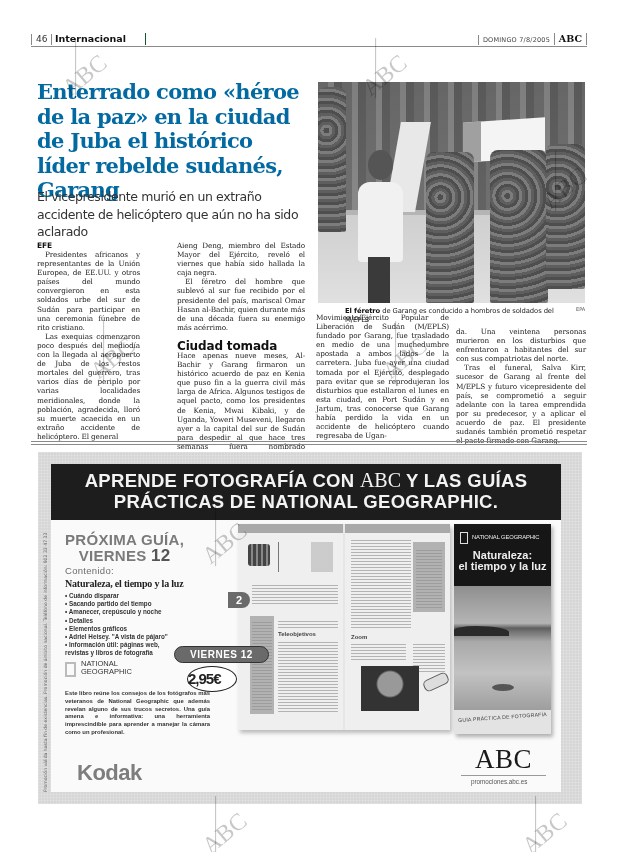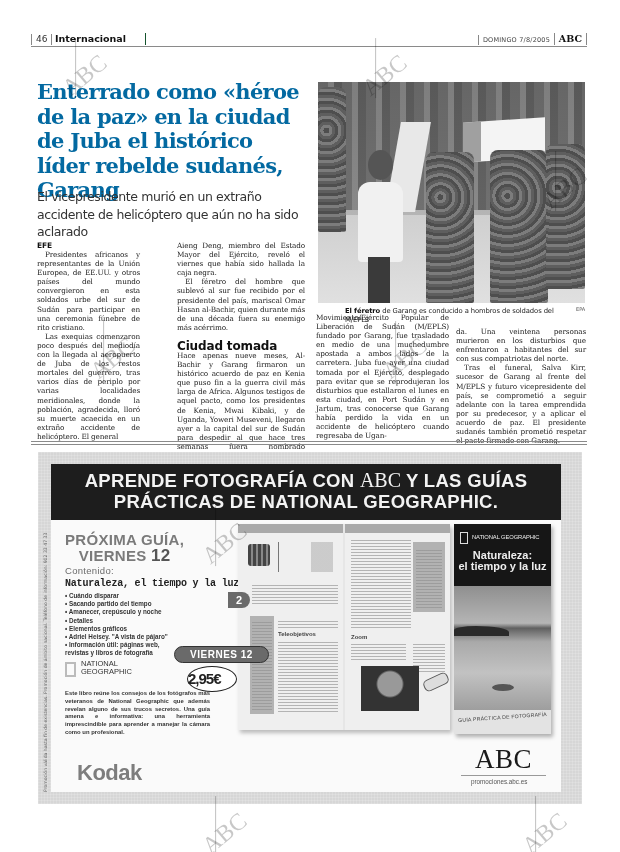--- a/index.html
+++ b/index.html
@@ -49,21 +49,21 @@
   .ad { position: absolute; left: 38px; top: 452px; width: 544px; height: 352px; background: #d6d6d6; background-image: repeating-linear-gradient(0deg, rgba(255,255,255,0.15) 0 1px, transparent 1px 3px), repeating-linear-gradient(90deg, rgba(255,255,255,0.15) 0 1px, transparent 1px 3px); }
   .ad-banner { position: absolute; left: 13px; top: 12px; width: 510px; height: 56px; background: #1d1d1d; color: #f3f3f3; font-family: "Liberation Sans", sans-serif; font-weight: bold; font-size: 18.5px; line-height: 21px; text-align: center; padding-top: 6px; letter-spacing: 0.3px; }
   .ad-banner .abc-inline { font-family: "Liberation Serif", serif; font-weight: normal; font-size: 20px; letter-spacing: 0; }
   .ad-panel { position: absolute; left: 13px; top: 68px; width: 510px; height: 272px; background: #fafafa; }
   .ad-legal { position: absolute; left: 1px; top: 72px; width: 10px; height: 268px; }
   .ad-legal span { position: absolute; left: 0; bottom: 0; transform-origin: left bottom; transform: rotate(-90deg) translate(0, 9px); white-space: nowrap; font-family: "DejaVu Sans", sans-serif; font-size: 4.6px; color: #666; }
 
   .prox-title { position: absolute; left: 14px; top: 12px; font-family: "Liberation Sans", sans-serif; font-weight: bold; font-size: 15px; line-height: 15.5px; color: #7a7a7a; letter-spacing: 0.3px; text-align: center; }
   .prox-title .num { color: #555; font-size: 17px; }
   .contenido { position: absolute; left: 14px; top: 45px; font-family: "Liberation Sans", sans-serif; font-size: 9.5px; color: #6c6c6c; letter-spacing: 0.3px; }
-  .guide-name { position: absolute; left: 14px; top: 58px; font-family: Liberation Mono, monospace; font-weight: bold; font-size: 10px; color: #222; letter-spacing: -0.2px; }
+  .guide-name { position: absolute; left: 14px; top: 58px; font-family: Liberation Serif, serif; font-weight: bold; font-size: 10px; color: #222; letter-spacing: -0.2px; }
   .bullets { position: absolute; left: 14px; top: 72px; width: 120px; list-style: none; font-family: "Liberation Sans", sans-serif; font-size: 6.3px; line-height: 8.2px; color: #333; font-weight: bold; }
   .bullets li::before { content: "• "; }
   .natgeo { position: absolute; left: 14px; top: 140px; height: 22px; }
   .natgeo .box { position: absolute; left: 0; top: 2px; width: 11px; height: 15px; border: 2px solid #bbb; }
   .natgeo .txt { position: absolute; left: 16px; top: 0; font-family: "Liberation Sans", sans-serif; font-size: 7.5px; line-height: 8px; color: #333; width: 80px; }
   .ad-desc { position: absolute; left: 14px; top: 170px; width: 145px; font-family: "Liberation Sans", sans-serif; font-size: 5.9px; line-height: 7.8px; color: #333; text-align: justify; font-weight: bold; }
   .kodak { position: absolute; left: 26px; top: 240px; font-family: "Liberation Sans", sans-serif; font-weight: bold; font-size: 22px; color: #7d7d7d; letter-spacing: -0.5px; }
 
   .viernes-pill { position: absolute; left: 123px; top: 126px; width: 95px; height: 17px; background: #6a6a6a; border: 1px solid #333; border-radius: 9px; color: #fff; font-family: "Liberation Sans", sans-serif; font-weight: bold; font-size: 10px; line-height: 15px; text-align: center; letter-spacing: 0.5px; }
   .price-oval { position: absolute; left: 136px; top: 146px; width: 50px; height: 26px; border: 1.5px solid #222; border-radius: 50%; background: #fff; text-align: left; font-family: "Liberation Sans", sans-serif; font-weight: bold; font-size: 15px; line-height: 23px; color: #222; letter-spacing: -1px; }

